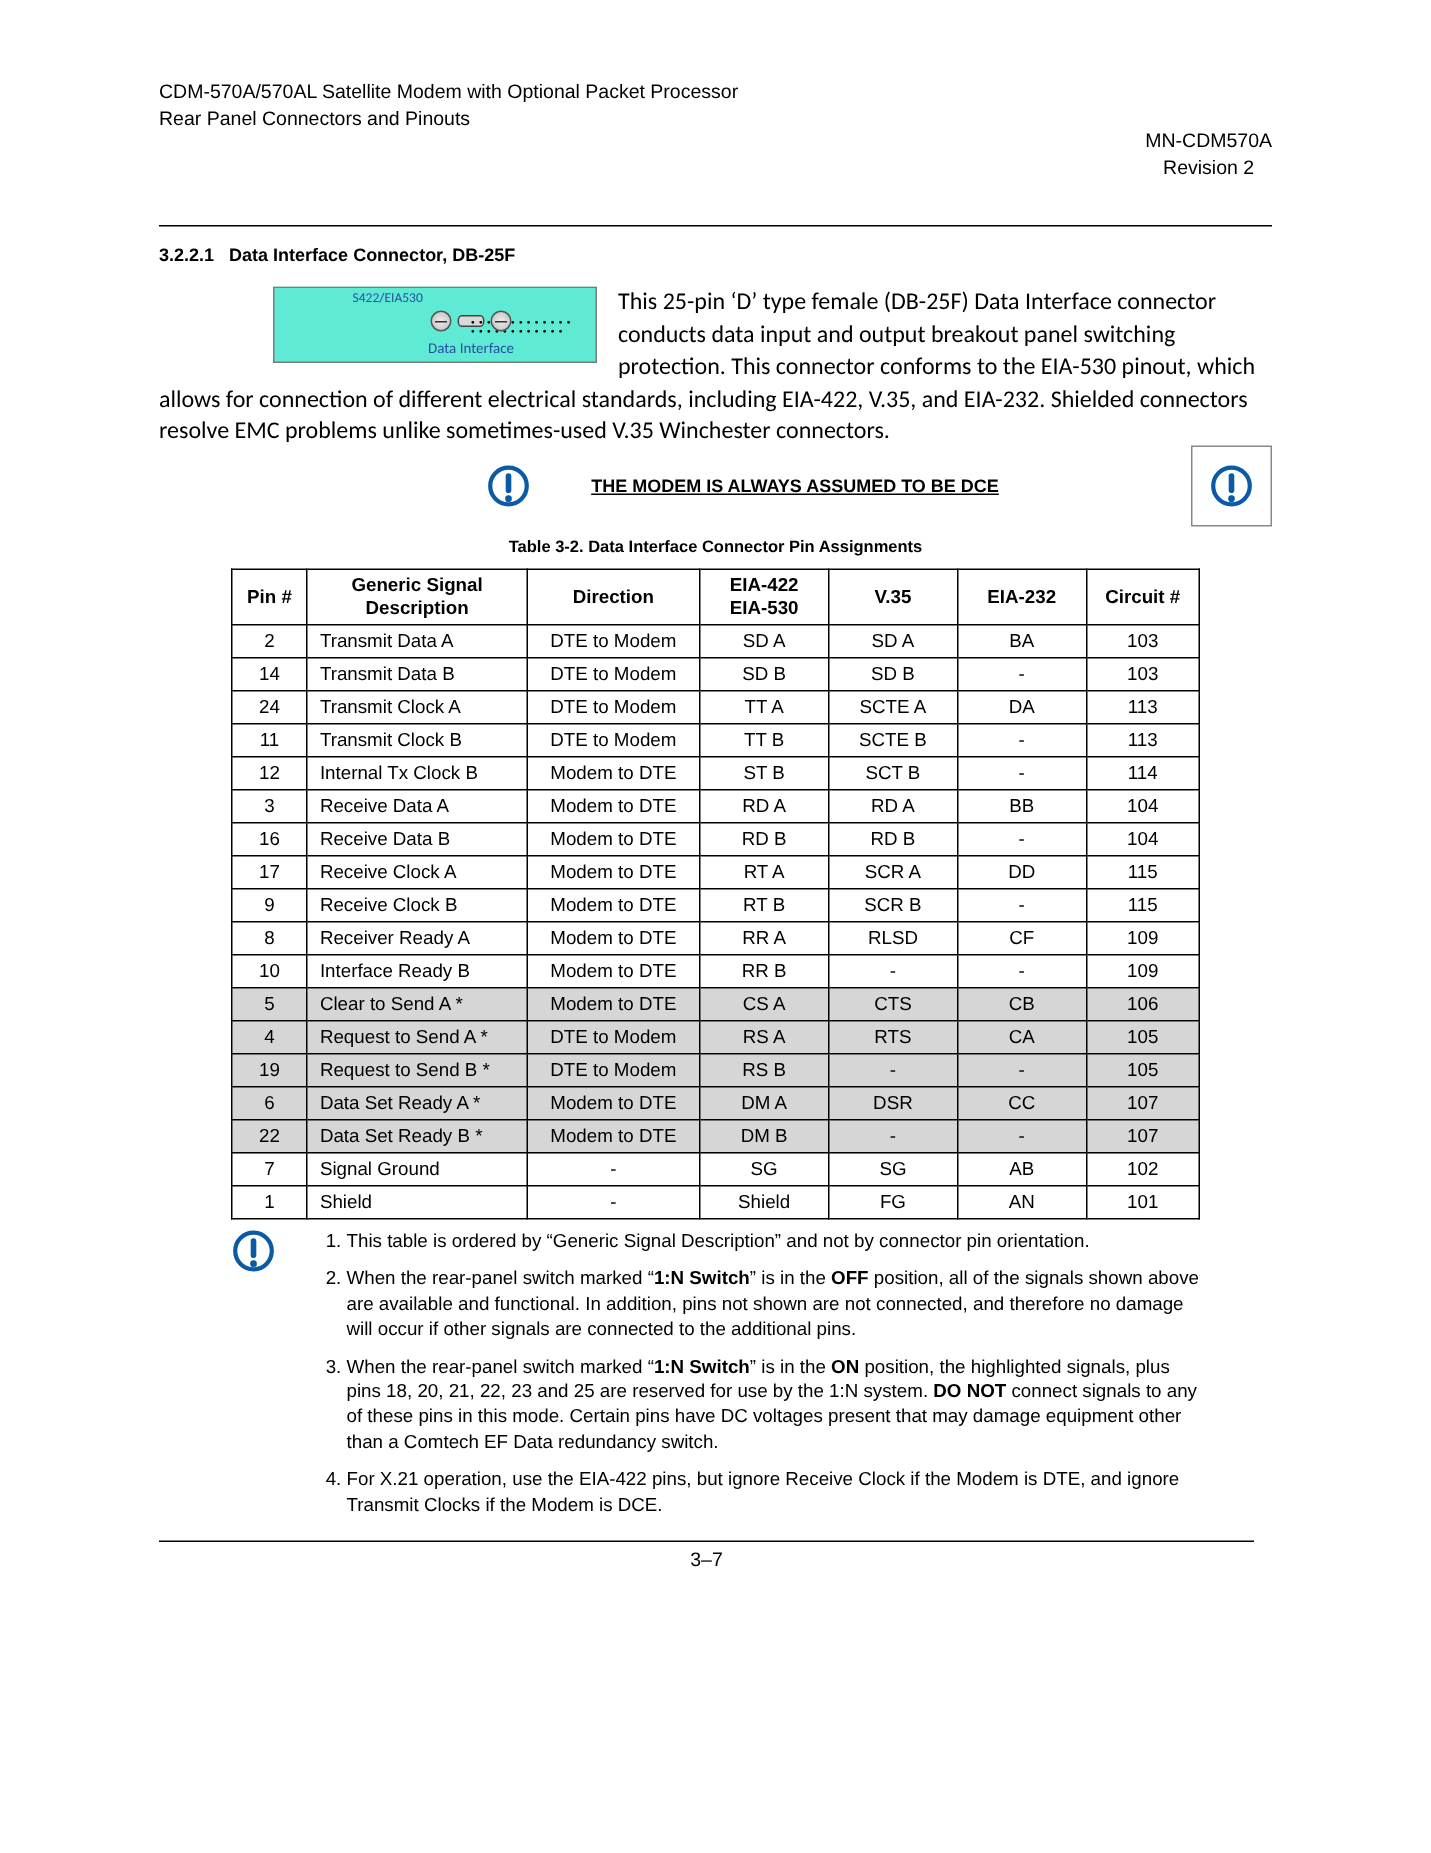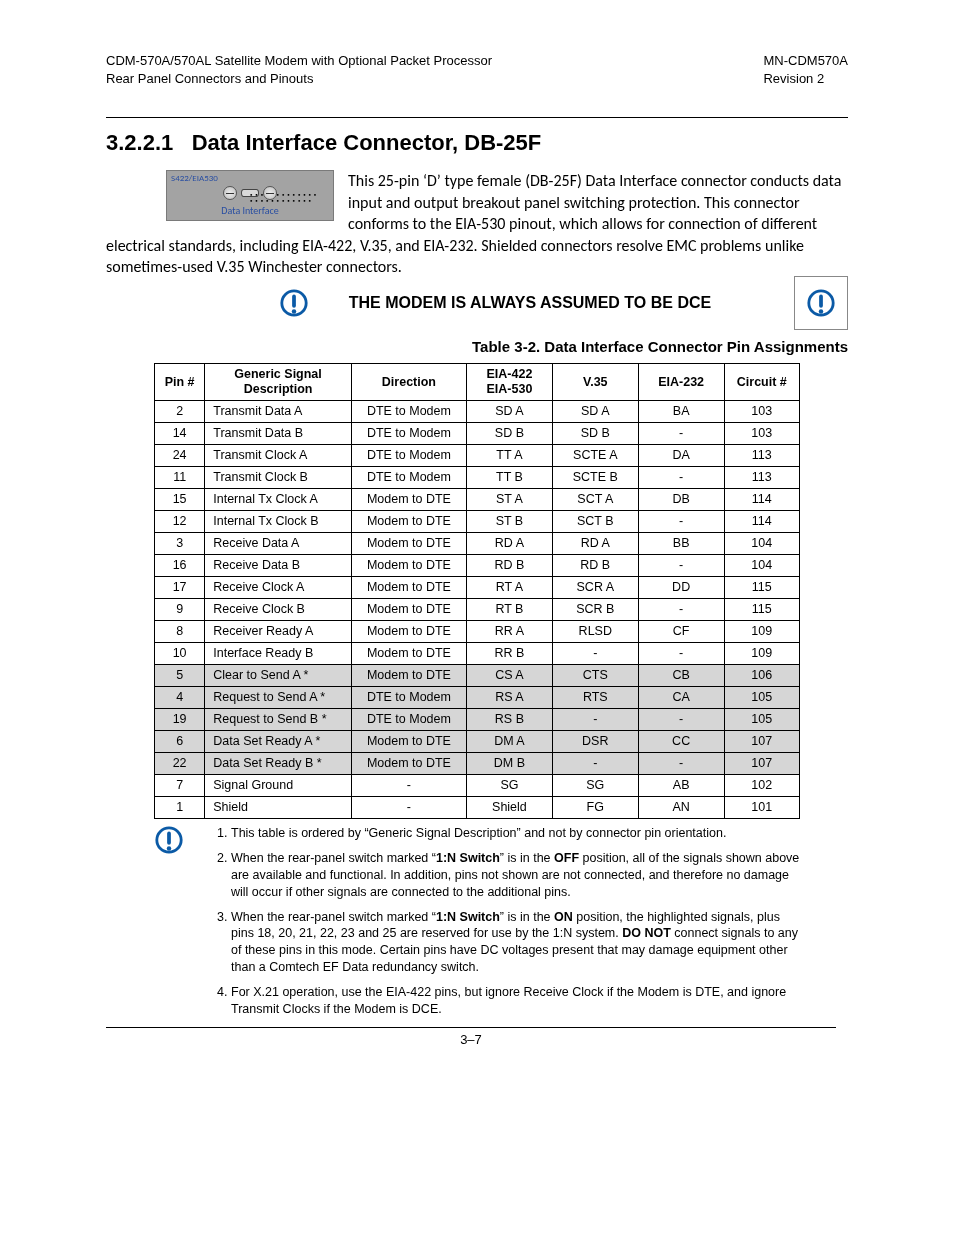--- a/index.html
+++ b/index.html
@@ -18,54 +18,55 @@
     position: relative;
   }
   .header {
     display: flex;
     justify-content: space-between;
     font-size: 13px;
     line-height: 1.35;
     margin-bottom: 30px;
   }
   .h-left { text-align: left; }
-  .h-right { text-align: left; }
+  .h-right { text-align: center; margin-top: 33px; }
   .sec-l2 {
     font-weight: bold;
     font-size: 18px;
     margin: 6px 0 28px 0;
   }
   .hr {
     border: none;
     border-top: 1px solid #000;
     margin: 0 0 12px 0;
   }
   .sec-l3 {
     font-weight: bold;
-    font-size: 22px;
+    font-size: 12px;
     margin: 0 0 14px 0;
   }
 
   .intro {
     font-family: Calibri, Arial, sans-serif;
     font-size: 16px;
     line-height: 1.35;
     overflow: hidden;
     margin-bottom: 10px;
   }
   .connector-fig {
     float: left;
     width: 166px;
-    margin: 0 14px 4px 60px;
+    margin: 0 14px 4px 76px;
     border: 1px solid #7a7a7a;
-    background: #a3a3a3;
+    background: #5eead4;
     font-size: 9px;
     text-align: center;
     line-height: 1;
     padding-bottom: 4px;
+    padding-left: 48px;
   }
   .connector-fig .lbl-top {
     color: #2a4fa2;
     text-align: left;
     padding: 2px 4px 2px 4px;
   }
   .connector-fig .body {
     display:flex;
     align-items:center;
     justify-content:center;
@@ -101,39 +102,40 @@
   .dce-row {
     display: flex;
     align-items: center;
     justify-content: center;
     gap: 40px;
     margin: 6px 0 10px 0;
     position:relative;
   }
   .dce-text {
     font-weight: bold;
-    font-size: 16px;
+    font-size: 12px;
+    text-decoration: underline;
   }
   .info-icon {
     width: 30px; height: 30px; display:inline-flex;
     align-items:center; justify-content:center;
   }
   .info-icon svg { width:100%; height:100%; }
   .dce-row .left-icon { margin-left: 36px; }
   .dce-row .right-box {
     border: 1px solid #888;
     width: 52px; height: 52px;
     display:flex; align-items:center; justify-content:center;
     position:absolute; right:0; top:-12px;
   }
 
   .table-title {
-    text-align: right;
+    text-align: center;
     font-weight: bold;
-    font-size: 15px;
+    font-size: 11px;
     margin: 20px 0 8px 0;
   }
 
   table.pin {
     border-collapse: collapse;
     margin: 0 48px 6px 48px;
     width: calc(100% - 96px);
     font-size: 12.5px;
   }
   table.pin th, table.pin td {
@@ -299,29 +301,20 @@
         <tr>
           <td>11</td>
           <td class="left">Transmit Clock B</td>
           <td>DTE to Modem</td>
           <td>TT B</td>
           <td>SCTE B</td>
           <td>-</td>
           <td>113</td>
         </tr>
         <tr>
-          <td>15</td>
-          <td class="left">Internal Tx Clock A</td>
-          <td>Modem to DTE</td>
-          <td>ST A</td>
-          <td>SCT A</td>
-          <td>DB</td>
-          <td>114</td>
-        </tr>
-        <tr>
           <td>12</td>
           <td class="left">Internal Tx Clock B</td>
           <td>Modem to DTE</td>
           <td>ST B</td>
           <td>SCT B</td>
           <td>-</td>
           <td>114</td>
         </tr>
         <tr>
           <td>3</td>

